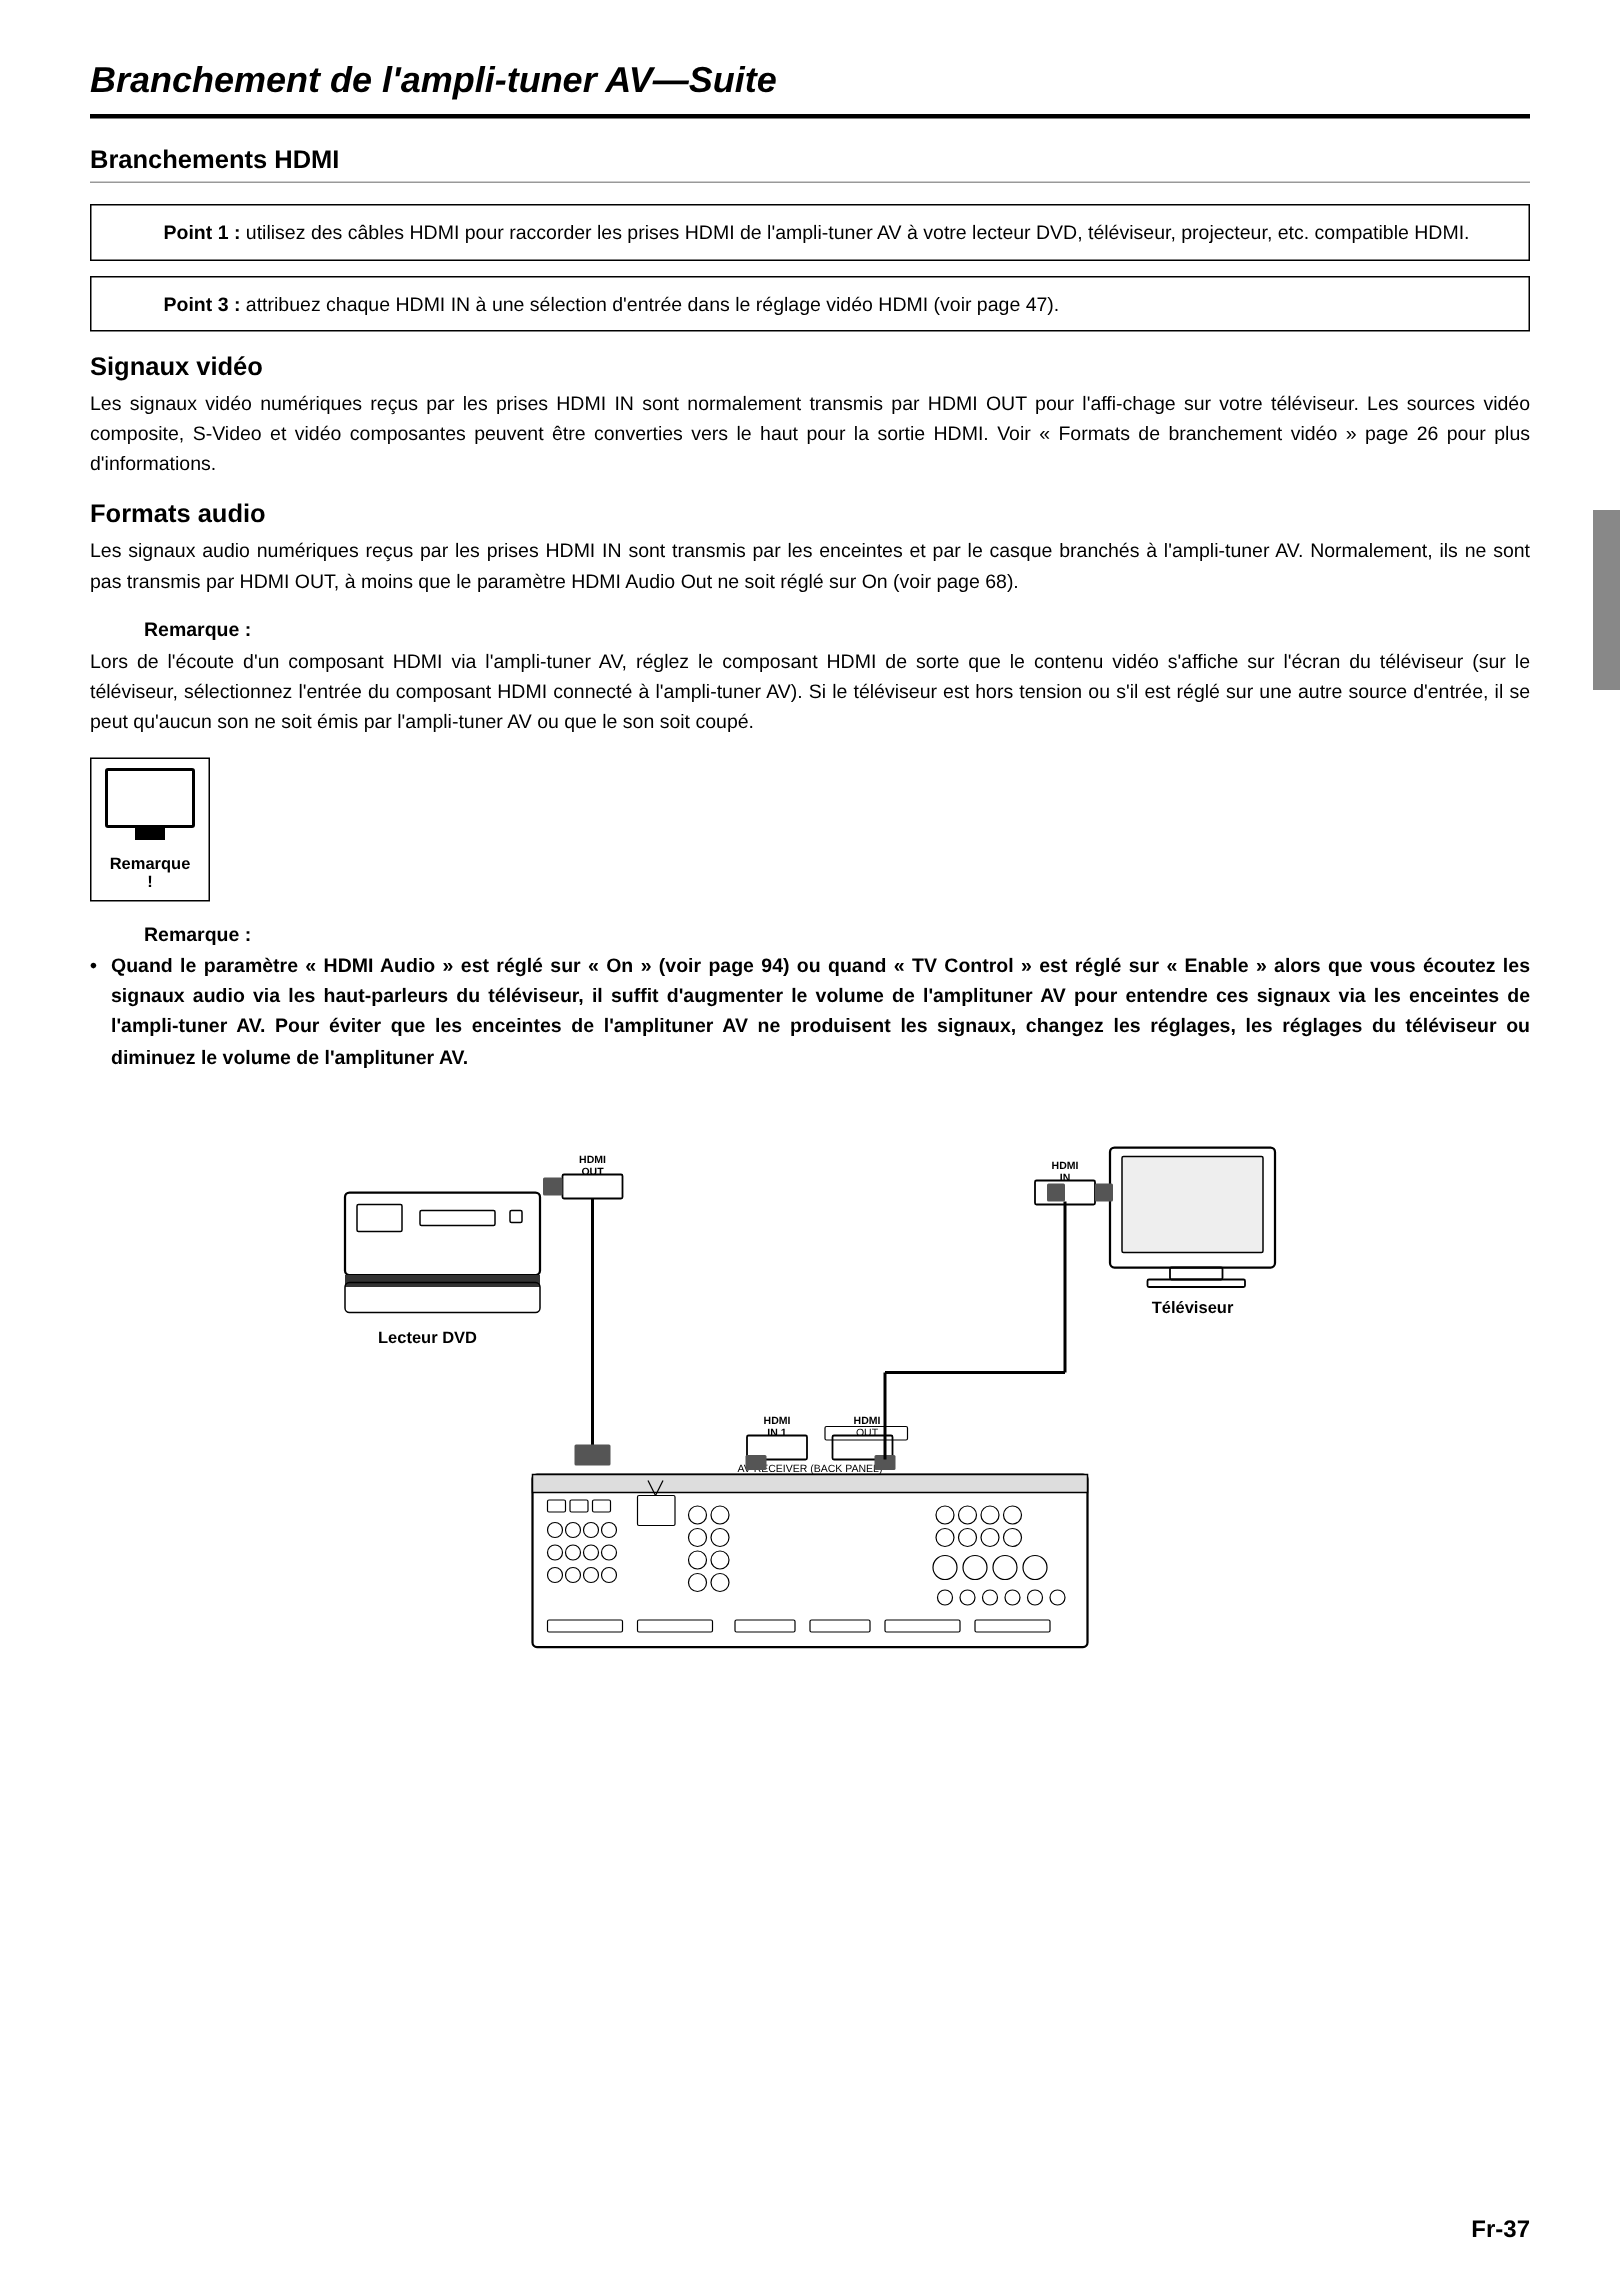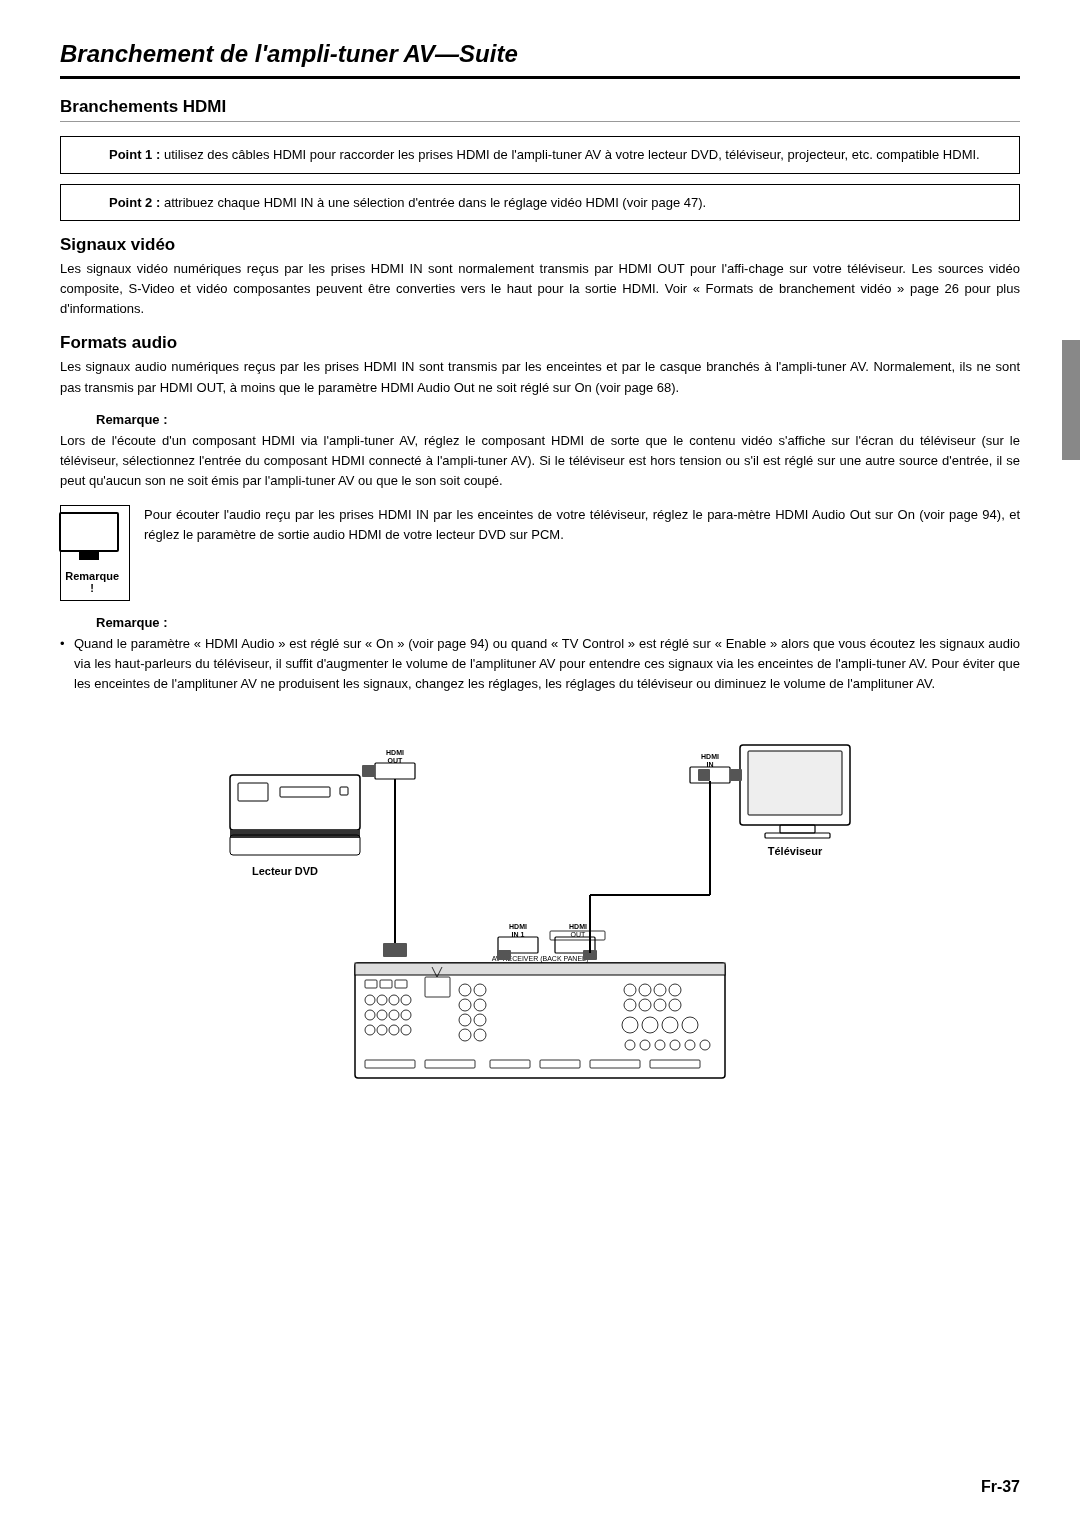--- a/index.html
+++ b/index.html
@@ -68,21 +68,21 @@
     }
     .remarque-box {
       border: 1px solid #000;
       padding: 6px 10px;
       font-size: 11px;
       font-weight: bold;
       text-align: center;
       min-width: 70px;
       display: flex;
       flex-direction: column;
-      align-items: flex-end;
+      align-items: center;
       justify-content: center;
     }
     .remarque-box-monitor {
       width: 80px;
     }
     .monitor-icon {
       width: 60px;
       height: 40px;
       border: 2px solid #000;
       border-radius: 2px;
@@ -106,20 +106,21 @@
       padding: 0;
       margin: 0;
     }
     .bullet-list li {
       padding-left: 14px;
       position: relative;
       font-size: 13px;
       line-height: 1.55;
       text-align: justify;
       margin-bottom: 4px;
+      font-weight: bold;
     }
     .bullet-list li::before {
       content: '•';
       position: absolute;
       left: 0;
     }
     
     .diagram-area {
       margin-top: 20px;
       display: flex;
@@ -174,41 +175,40 @@
 </h1>
 
 <h2 class="section-title">Branchements HDMI</h2>
 
 <div class="point-box">
   <b>Point 1 :</b>
   <span>utilisez des câbles HDMI pour raccorder les prises HDMI de l'ampli-tuner AV à votre lecteur DVD, téléviseur, projecteur, etc. compatible HDMI.</span>
 </div>
 
 <div class="point-box">
-  <b>Point 2 :</b>
+  <b>Point 3 :</b>
   <span>attribuez chaque HDMI IN à une sélection d'entrée dans le réglage vidéo HDMI (voir page 47).</span>
 </div>
 
 <div class="sub-heading">Signaux vidéo</div>
 <p class="body-text">Les signaux vidéo numériques reçus par les prises HDMI IN sont normalement transmis par HDMI OUT pour l'affi-chage sur votre téléviseur. Les sources vidéo composite, S-Video et vidéo composantes peuvent être converties vers le haut pour la sortie HDMI. Voir « Formats de branchement vidéo » page 26 pour plus d'informations.</p>
 
 <div class="sub-heading">Formats audio</div>
 <p class="body-text">Les signaux audio numériques reçus par les prises HDMI IN sont transmis par les enceintes et par le casque branchés à l'ampli-tuner AV. Normalement, ils ne sont pas transmis par HDMI OUT, à moins que le paramètre HDMI Audio Out ne soit réglé sur On (voir page 68).</p>
 
 <div class="remarque-section">
   <div class="remarque-heading">Remarque :</div>
   <p class="body-text">Lors de l'écoute d'un composant HDMI via l'ampli-tuner AV, réglez le composant HDMI de sorte que le contenu vidéo s'affiche sur l'écran du téléviseur (sur le téléviseur, sélectionnez l'entrée du composant HDMI connecté à l'ampli-tuner AV). Si le téléviseur est hors tension ou s'il est réglé sur une autre source d'entrée, il se peut qu'aucun son ne soit émis par l'ampli-tuner AV ou que le son soit coupé.</p>
 </div>
 
 <div class="remarque-inline">
   <div class="remarque-box remarque-box-monitor">
     <div class="monitor-icon"></div>
     <div style="margin-top:14px; font-size:11px; font-weight:bold;">Remarque !</div>
   </div>
-  <p class="inline-remarque-text">Pour écouter l'audio reçu par les prises HDMI IN par les enceintes de votre téléviseur, réglez le para-mètre HDMI Audio Out sur On (voir page 94), et réglez le paramètre de sortie audio HDMI de votre lecteur DVD sur PCM.</p>
 </div>
 
 <div class="remarque-section">
   <div class="remarque-heading">Remarque :</div>
   <ul class="bullet-list">
     <li>Quand le paramètre « HDMI Audio »  est réglé sur « On »  (voir page 94) ou quand « TV Control »  est réglé sur « Enable »  alors que vous écoutez les signaux audio via les haut-parleurs du téléviseur, il suffit d'augmenter le volume de l'amplituner AV pour entendre ces signaux via les enceintes de l'ampli-tuner AV. Pour éviter que les enceintes de l'amplituner AV ne produisent les signaux, changez les réglages, les réglages du téléviseur ou diminuez le volume de l'amplituner AV.</li>
   </ul>
 </div>
 
 <div class="diagram-area">

